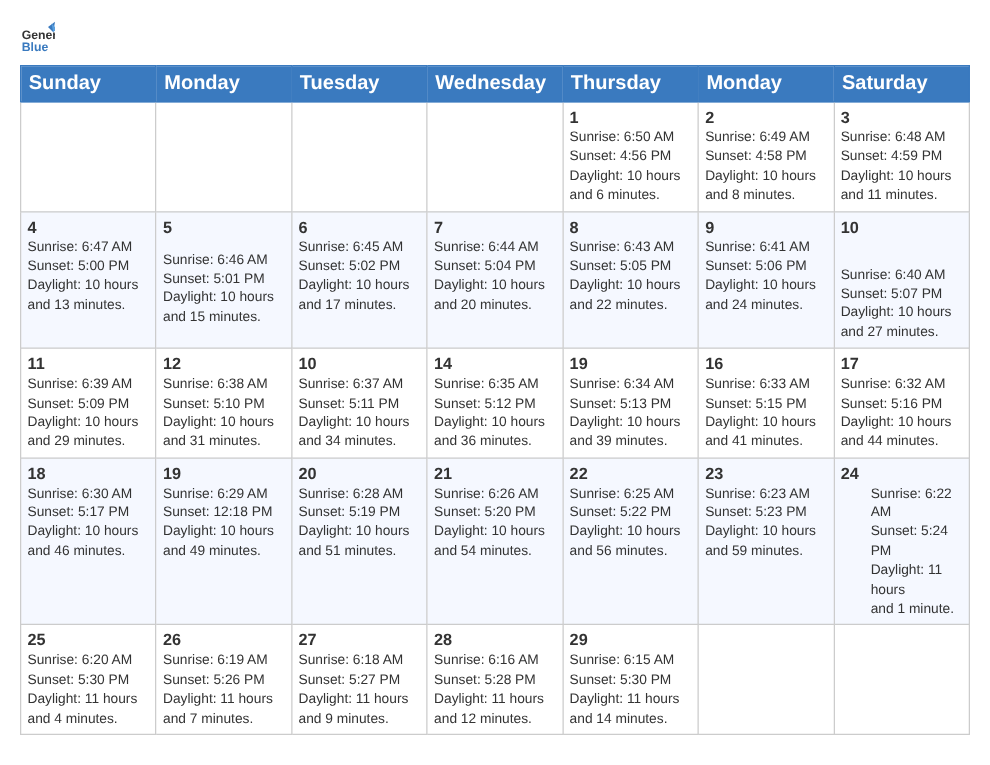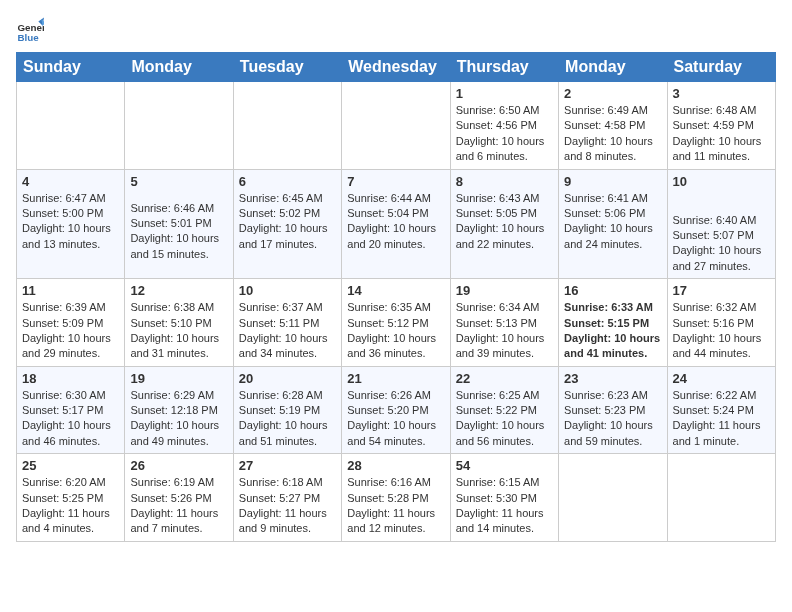--- a/index.html
+++ b/index.html
@@ -237,21 +237,21 @@
         </td>
         <td>
           <span class="day-number">19</span>
           <div class="day-info" style="white-space: pre-line;">Sunrise: 6:34 AM
 Sunset: 5:13 PM
 Daylight: 10 hours
 and 39 minutes.</div>
         </td>
         <td>
           <span class="day-number">16</span>
-          <div class="day-info" style="white-space: pre-line; font-weight: bold;">Sunrise: 6:33 AM
+          <div class="day-info" style="white-space: pre-line;">Sunrise: 6:33 AM
 Sunset: 5:15 PM
 Daylight: 10 hours
 and 41 minutes.</div>
         </td>
         <td>
           <span class="day-number">17</span>
           <div class="day-info" style="white-space: pre-line;">Sunrise: 6:32 AM
 Sunset: 5:16 PM
 Daylight: 10 hours
 and 44 minutes.</div>
@@ -295,31 +295,31 @@
         </td>
         <td>
           <span class="day-number">23</span>
           <div class="day-info" style="white-space: pre-line;">Sunrise: 6:23 AM
 Sunset: 5:23 PM
 Daylight: 10 hours
 and 59 minutes.</div>
         </td>
         <td>
           <span class="day-number">24</span>
-          <div class="day-info" style="white-space: pre-line;">Sunrise: 6:22 AM
+          <div class="day-info" style="white-space: pre-line; margin-left: 24px;">Sunrise: 6:22 AM
 Sunset: 5:24 PM
 Daylight: 11 hours
 and 1 minute.</div>
         </td>
       </tr>
       <tr>
         <td>
           <span class="day-number">25</span>
           <div class="day-info" style="white-space: pre-line;">Sunrise: 6:20 AM
-Sunset: 5:25 PM
+Sunset: 5:30 PM
 Daylight: 11 hours
 and 4 minutes.</div>
         </td>
         <td>
           <span class="day-number">26</span>
           <div class="day-info" style="white-space: pre-line;">Sunrise: 6:19 AM
 Sunset: 5:26 PM
 Daylight: 11 hours
 and 7 minutes.</div>
         </td>
@@ -331,21 +331,21 @@
 and 9 minutes.</div>
         </td>
         <td>
           <span class="day-number">28</span>
           <div class="day-info" style="white-space: pre-line;">Sunrise: 6:16 AM
 Sunset: 5:28 PM
 Daylight: 11 hours
 and 12 minutes.</div>
         </td>
         <td>
-          <span class="day-number">54</span>
+          <span class="day-number">29</span>
           <div class="day-info" style="white-space: pre-line;">Sunrise: 6:15 AM
 Sunset: 5:30 PM
 Daylight: 11 hours
 and 14 minutes.</div>
         </td>
         <td class="empty-cell"></td>
         <td class="empty-cell"></td>
       </tr>
     </tbody>
 </table>

